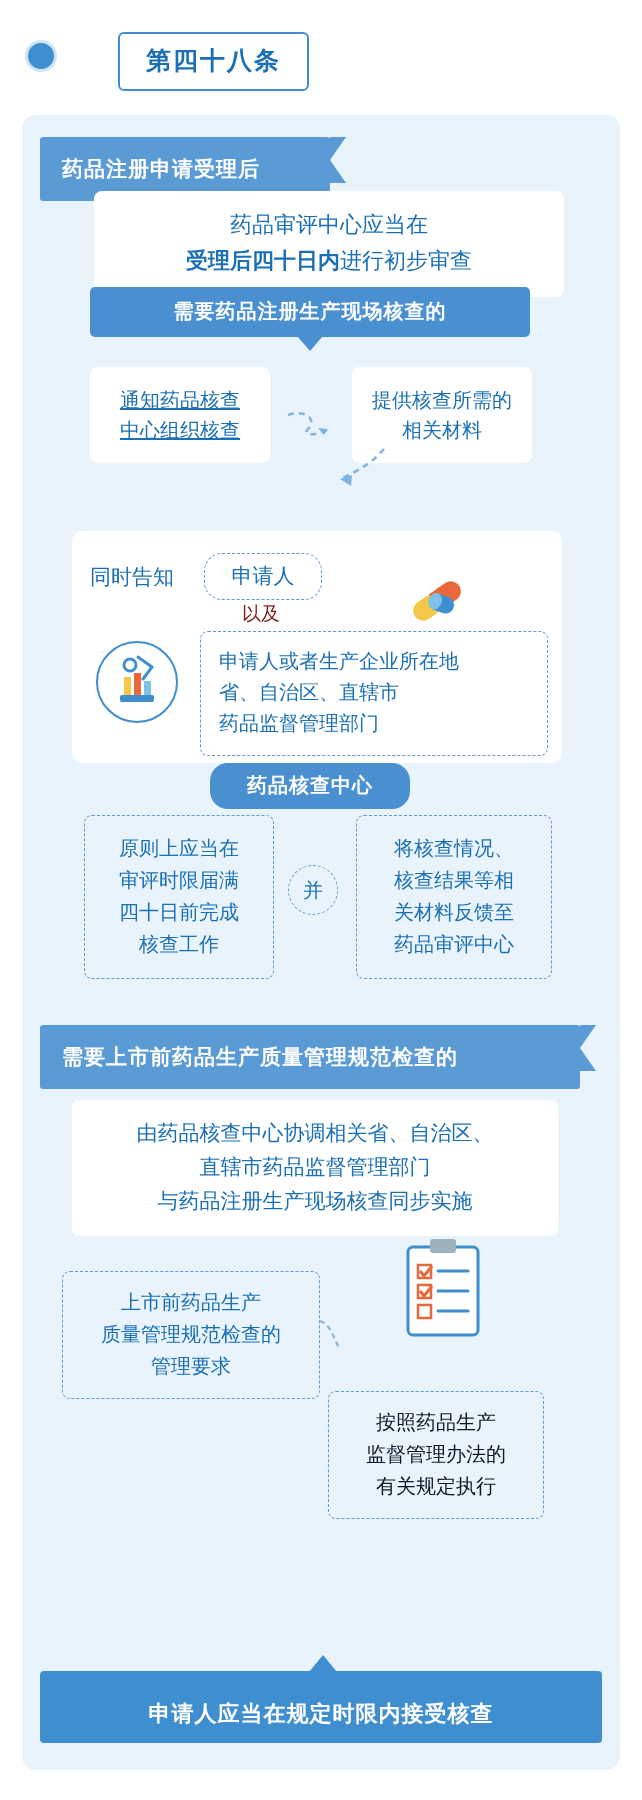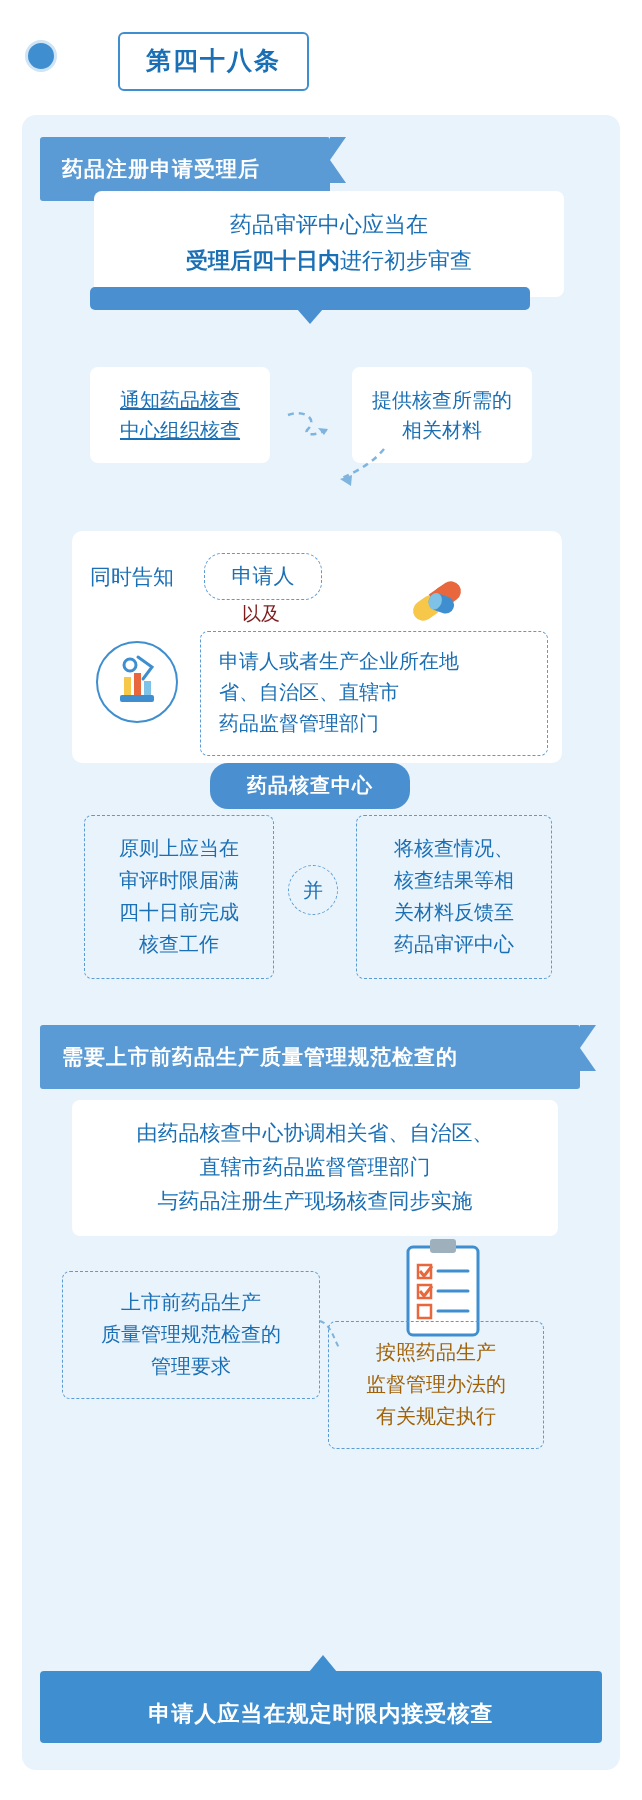--- a/index.html
+++ b/index.html
@@ -342,29 +342,29 @@
     border-radius: 8px;
     text-align: center;
     font-size: 20px;
     line-height: 32px;
     color: #1a6fb5;
     box-sizing: border-box;
   }
   .dash-card-d {
     position: absolute;
     left: 306px;
-    top: 1206px;
+    top: 1276px;
     width: 216px;
     padding: 14px 8px 16px 8px;
     border: 1.5px dashed #5b9bd5;
     border-radius: 8px;
     text-align: center;
     font-size: 20px;
     line-height: 32px;
-    color: #a16207;
+    color: #0f172a;
     box-sizing: border-box;
   }
   .connector-cd {
     position: absolute;
     left: 296px;
     top: 1200px;
     width: 24px;
     height: 40px;
   }
 
@@ -405,20 +405,21 @@
 <div class="panel">
 
   <div class="ribbon notch ribbon-1">药品注册申请受理后</div>
 
   <div class="card card-1">
     <span>药品审评中心应当在</span><br>
     <b>受理后四十日内</b><span>进行初步审查</span>
   </div>
 
   <div class="pill pill-2">
+    <span>需要药品注册生产现场核查的</span>
     <span class="tip"></span>
   </div>
 
   <div class="card card-2a" style="white-space:pre-line;text-decoration:underline;">通知药品核查
 中心组织核查</div>
 
   <svg class="dashed-arrow-h" viewBox="0 0 54 40">
     <path d="M4 10 C 20 4, 34 14, 24 24 C 18 30, 30 32, 44 24" fill="none" stroke="#7fb4de" stroke-width="2.5" stroke-dasharray="6 5"></path>
     <path d="M44 24 l -10 -1 l 6 7 z" fill="#7fb4de"></path>
   </svg>

